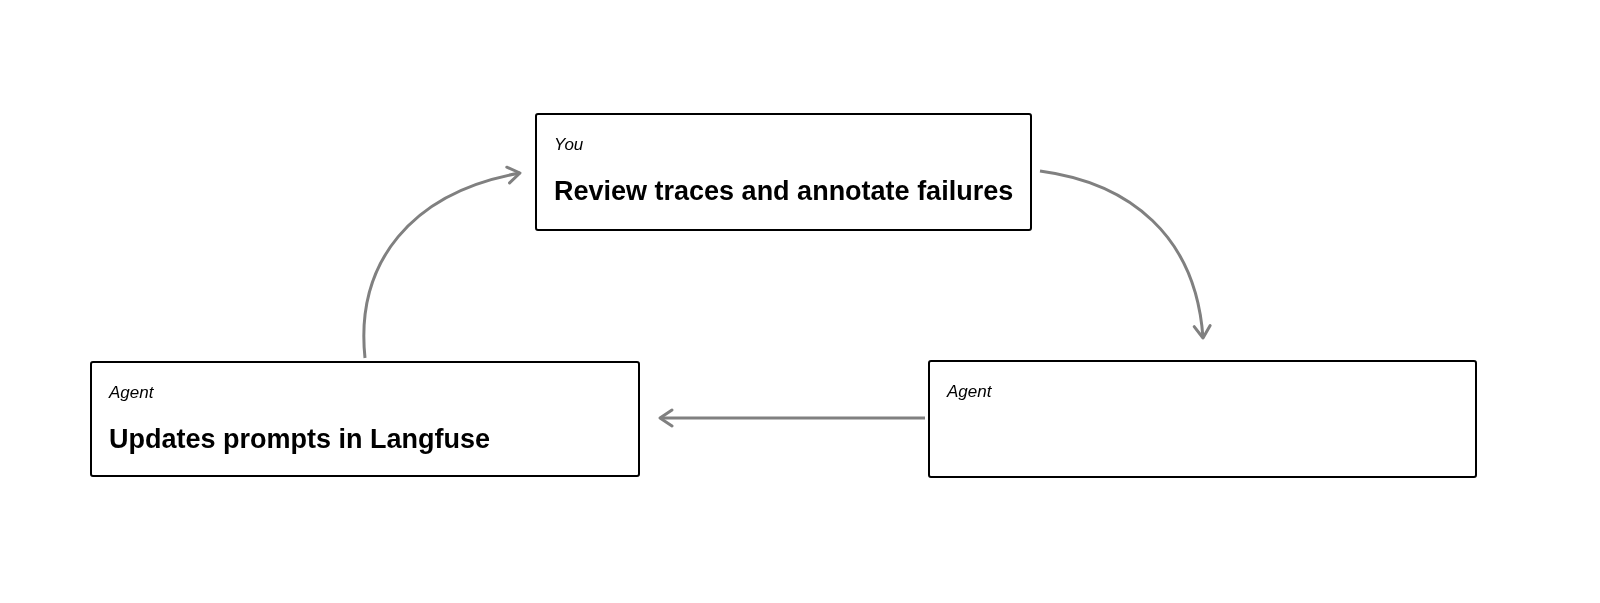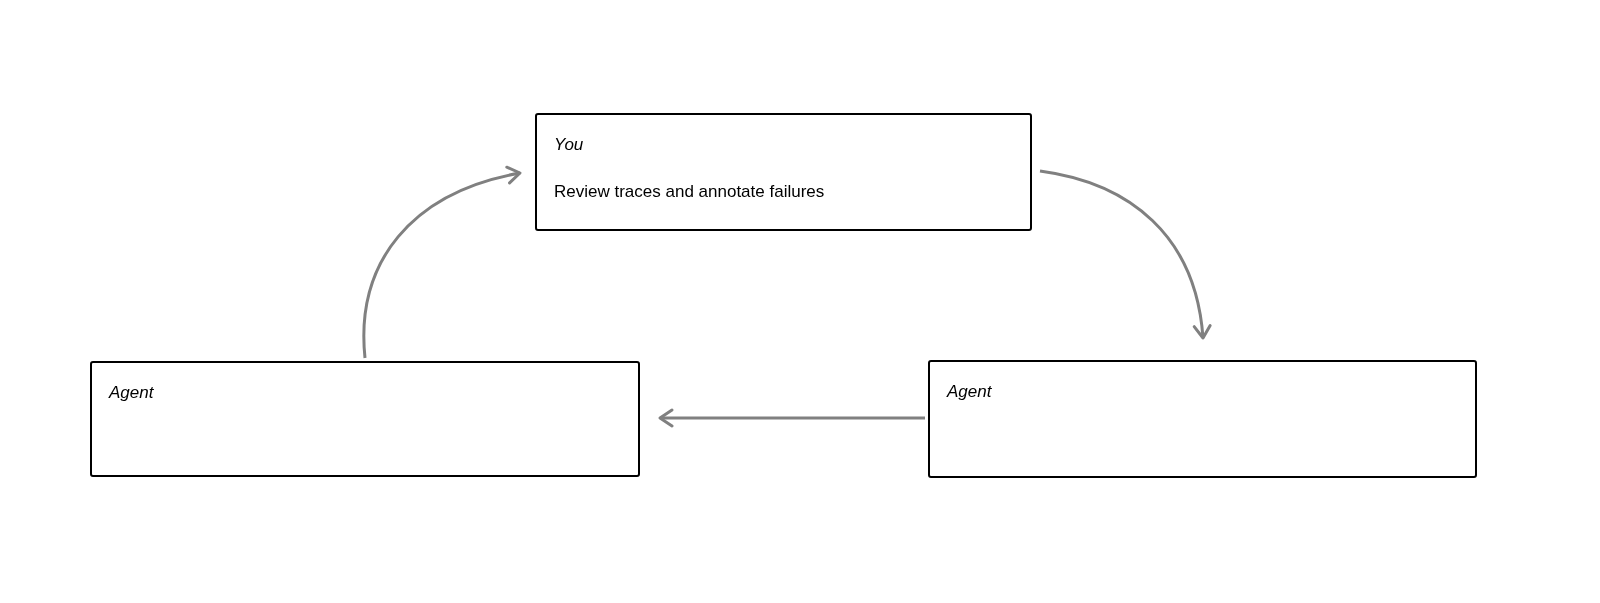--- a/index.html
+++ b/index.html
@@ -33,22 +33,22 @@
     padding: 20px 18px 18px 17px;
   }
   .node .role {
     font-size: 17px;
     font-style: italic;
     color: #000000;
     line-height: 20px;
     margin-bottom: 24px;
   }
   .node .title {
-    font-size: 17px;
-    font-weight: 400;
+    font-size: 27px;
+    font-weight: 700;
     color: #000000;
     line-height: 25px;
     white-space: nowrap;
   }
   .node-review { left: 535px; top: 113px; width: 497px; height: 118px; }
   .node-update { left: 90px;  top: 361px; width: 550px; height: 116px; }
   .node-fetch  { left: 928px; top: 360px; width: 549px; height: 118px; }
 </style>
 </head>
 <body>
@@ -69,19 +69,20 @@
     <path d="M 365 358 C 355 262, 412 192, 520 173" fill="none" stroke="#808080" stroke-width="3" marker-end="url(#arrowhead)"></path>
   </svg>
 
   <div class="node node-review">
     <div class="role">You</div>
     <div class="title">Review traces and annotate failures</div>
   </div>
 
   <div class="node node-update">
     <div class="role">Agent</div>
+    <div class="title">Updates prompts in Langfuse</div>
   </div>
 
   <div class="node node-fetch">
     <div class="role">Agent</div>
   </div>
 
 </div>
 
 </body></html>

